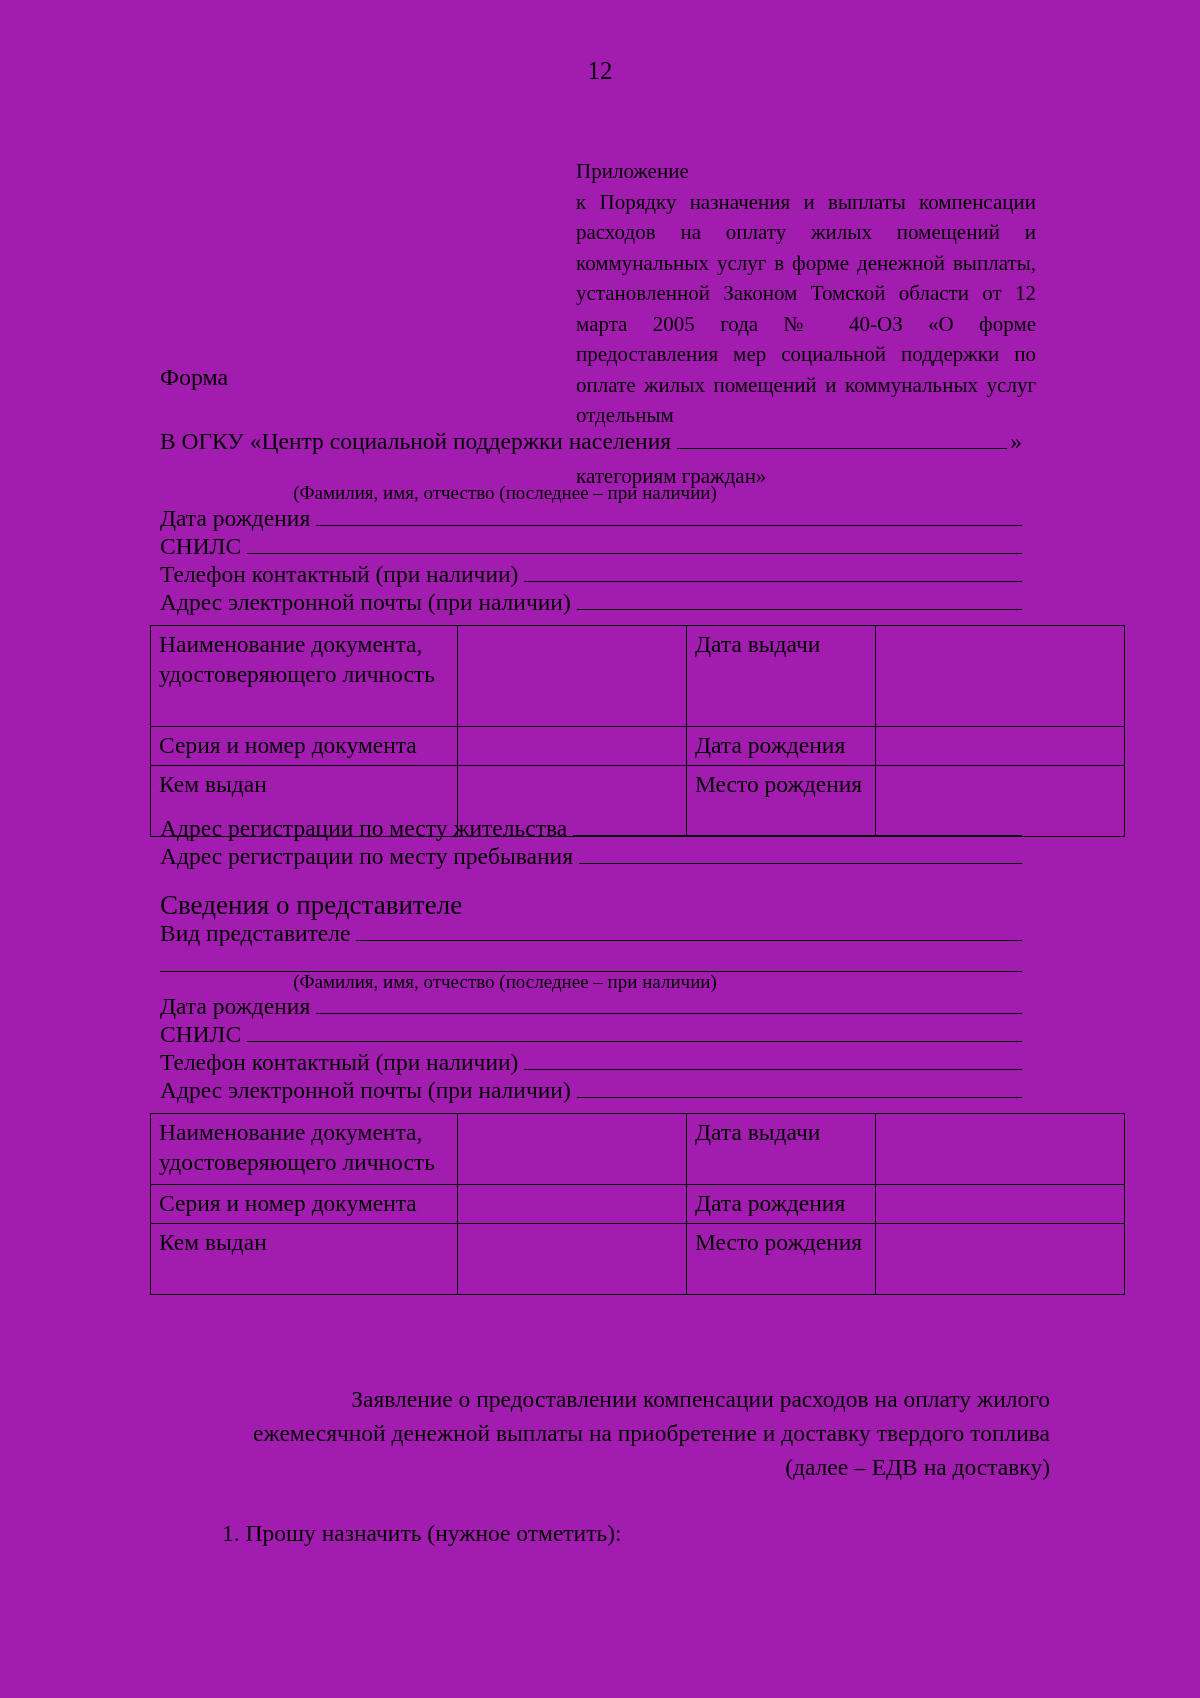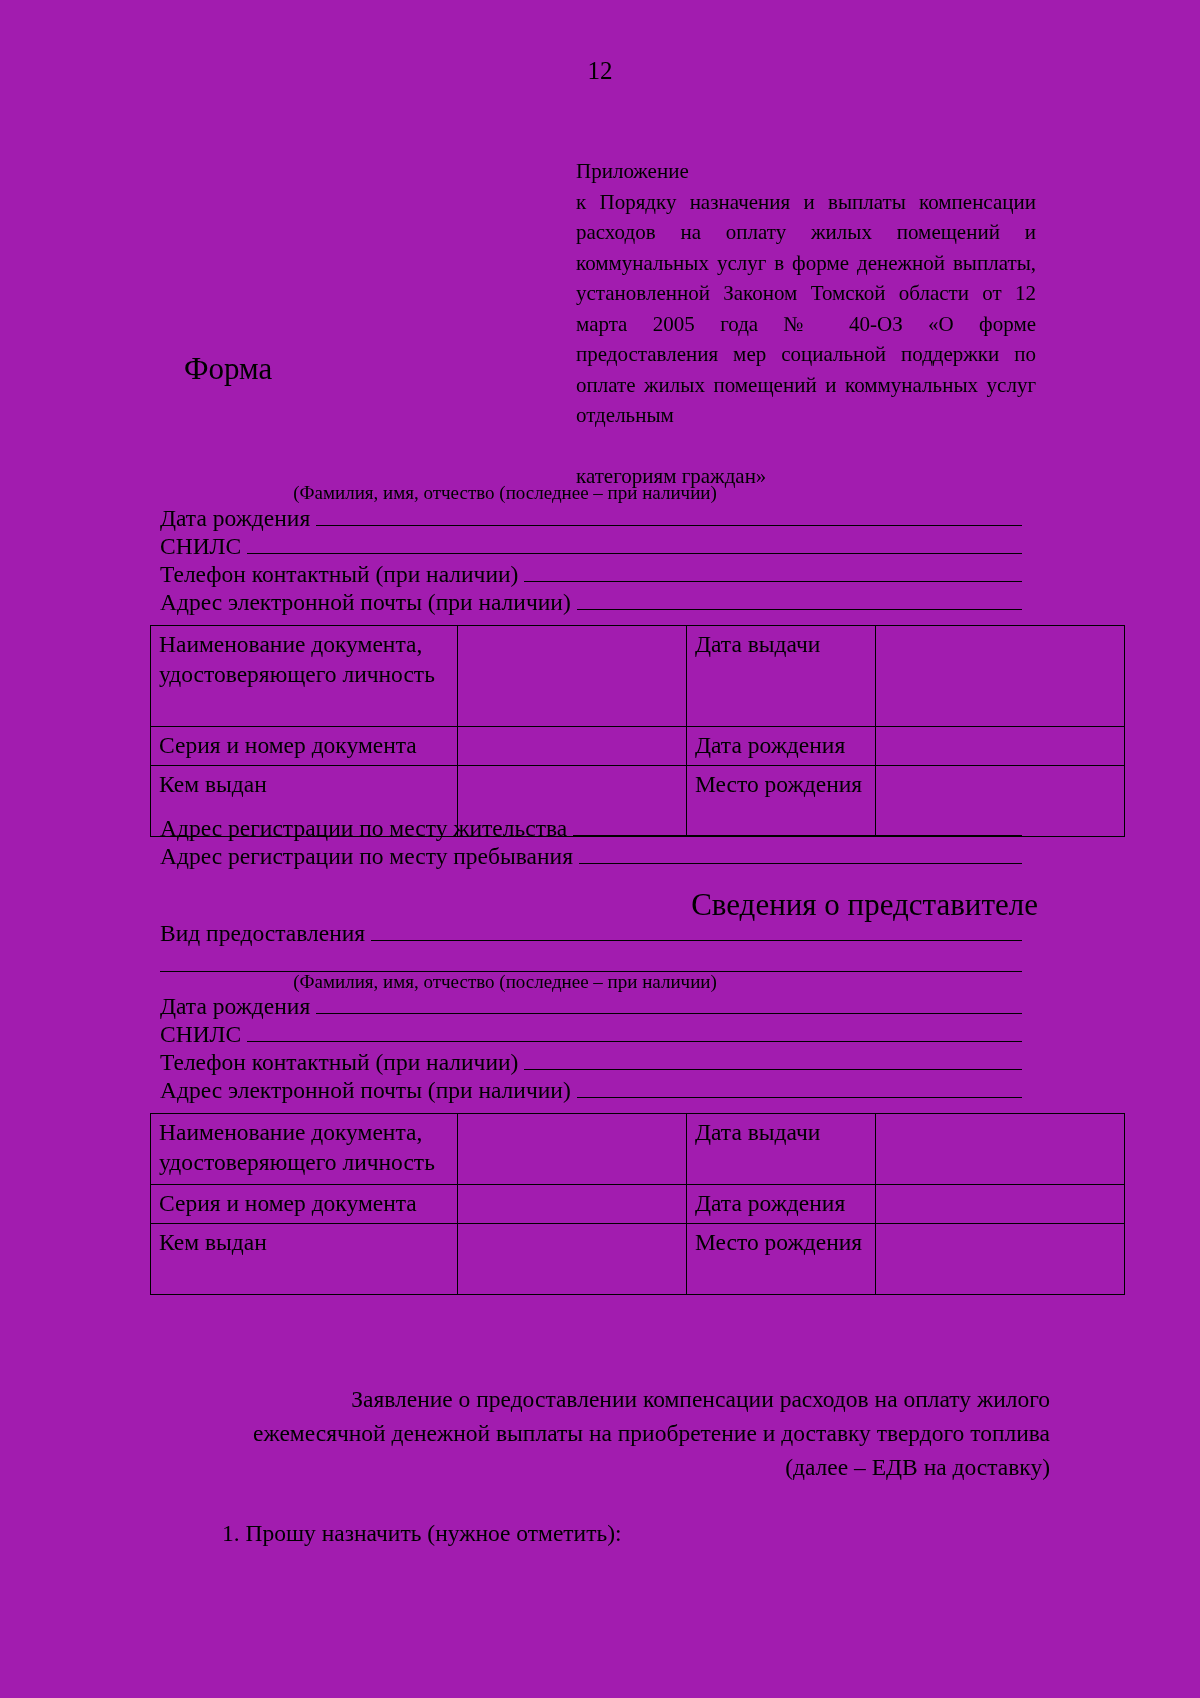--- a/index.html
+++ b/index.html
@@ -54,24 +54,23 @@
     width: 100%;
   }
   .appendix-last {
     text-align: left;
   }
 
   
   .form-word {
     position: absolute;
     left: 160px;
-    top: 354px;
-    font-size: 31px;
+    top: 362px;
+    font-size: 24px;
     line-height: 30px;
-    margin-left: 24px;
   }
 
   .field-area {
     position: absolute;
     left: 160px;
     width: 862px;
     font-size: 23.5px;
   }
 
   
@@ -123,24 +122,24 @@
     height: 30px;
   }
   .c1 { width: 290px; }
   .c2 { width: 212px; }
   .c3 { width: 172px; }
   .c4 { width: 232px; }
 
   
   .center-heading {
     position: absolute;
-    left: 176px;
+    left: 160px;
     width: 862px;
-    text-align: right;
-    font-size: 31px;
+    text-align: left;
+    font-size: 27px;
     line-height: 30px;
   }
   .title-block {
     position: absolute;
     left: 150px;
     width: 900px;
     text-align: right;
     font-size: 23.5px;
     line-height: 34px;
   }
@@ -159,20 +158,27 @@
   <div class="page-number">12</div>
 
   <div class="appendix-block">
     <div class="appendix-first">Приложение</div>
     <div class="appendix-body">к Порядку назначения и выплаты компенсации расходов на оплату жилых помещений и коммунальных услуг в форме денежной выплаты, установленной Законом Томской области от 12 марта 2005 года № 40-ОЗ «О форме предоставления мер социальной поддержки по оплате жилых помещений и коммунальных услуг отдельным</div>
     <div class="appendix-last">категориям граждан»</div>
   </div>
 
   <div class="form-word">Форма</div>
 
+  <div class="field-area" style="top:428px;">
+    <div class="fline">
+      <span class="lbl">В ОГКУ «Центр социальной поддержки населения</span>
+      <span class="rule"></span>
+      <span class="tail">»</span>
+    </div>
+  </div>
 
 
   <div class="field-area" style="top:482px;">
     <div class="caption-fio">(Фамилия, имя, отчество (последнее – при наличии)</div>
   </div>
 
   <div class="field-area" style="top:505px;">
     <div class="fline">
       <span class="lbl">Дата рождения</span>
       <span class="rule"></span>
@@ -234,21 +240,21 @@
     <div class="fline">
       <span class="lbl">Адрес регистрации по месту пребывания</span>
       <span class="rule"></span>
     </div>
   </div>
 
   <div class="center-heading" style="top:890px;">Сведения о представителе</div>
 
   <div class="field-area" style="top:920px;">
     <div class="fline">
-      <span class="lbl">Вид предоставления</span>
+      <span class="lbl">Вид представителе</span>
       <span class="rule"></span>
     </div>
   </div>
 
   <div class="field-area" style="top:952px;">
     <div class="rule-full"></div>
   </div>
 
   <div class="field-area" style="top:971px;">
     <div class="caption-fio">(Фамилия, имя, отчество (последнее – при наличии)</div>

